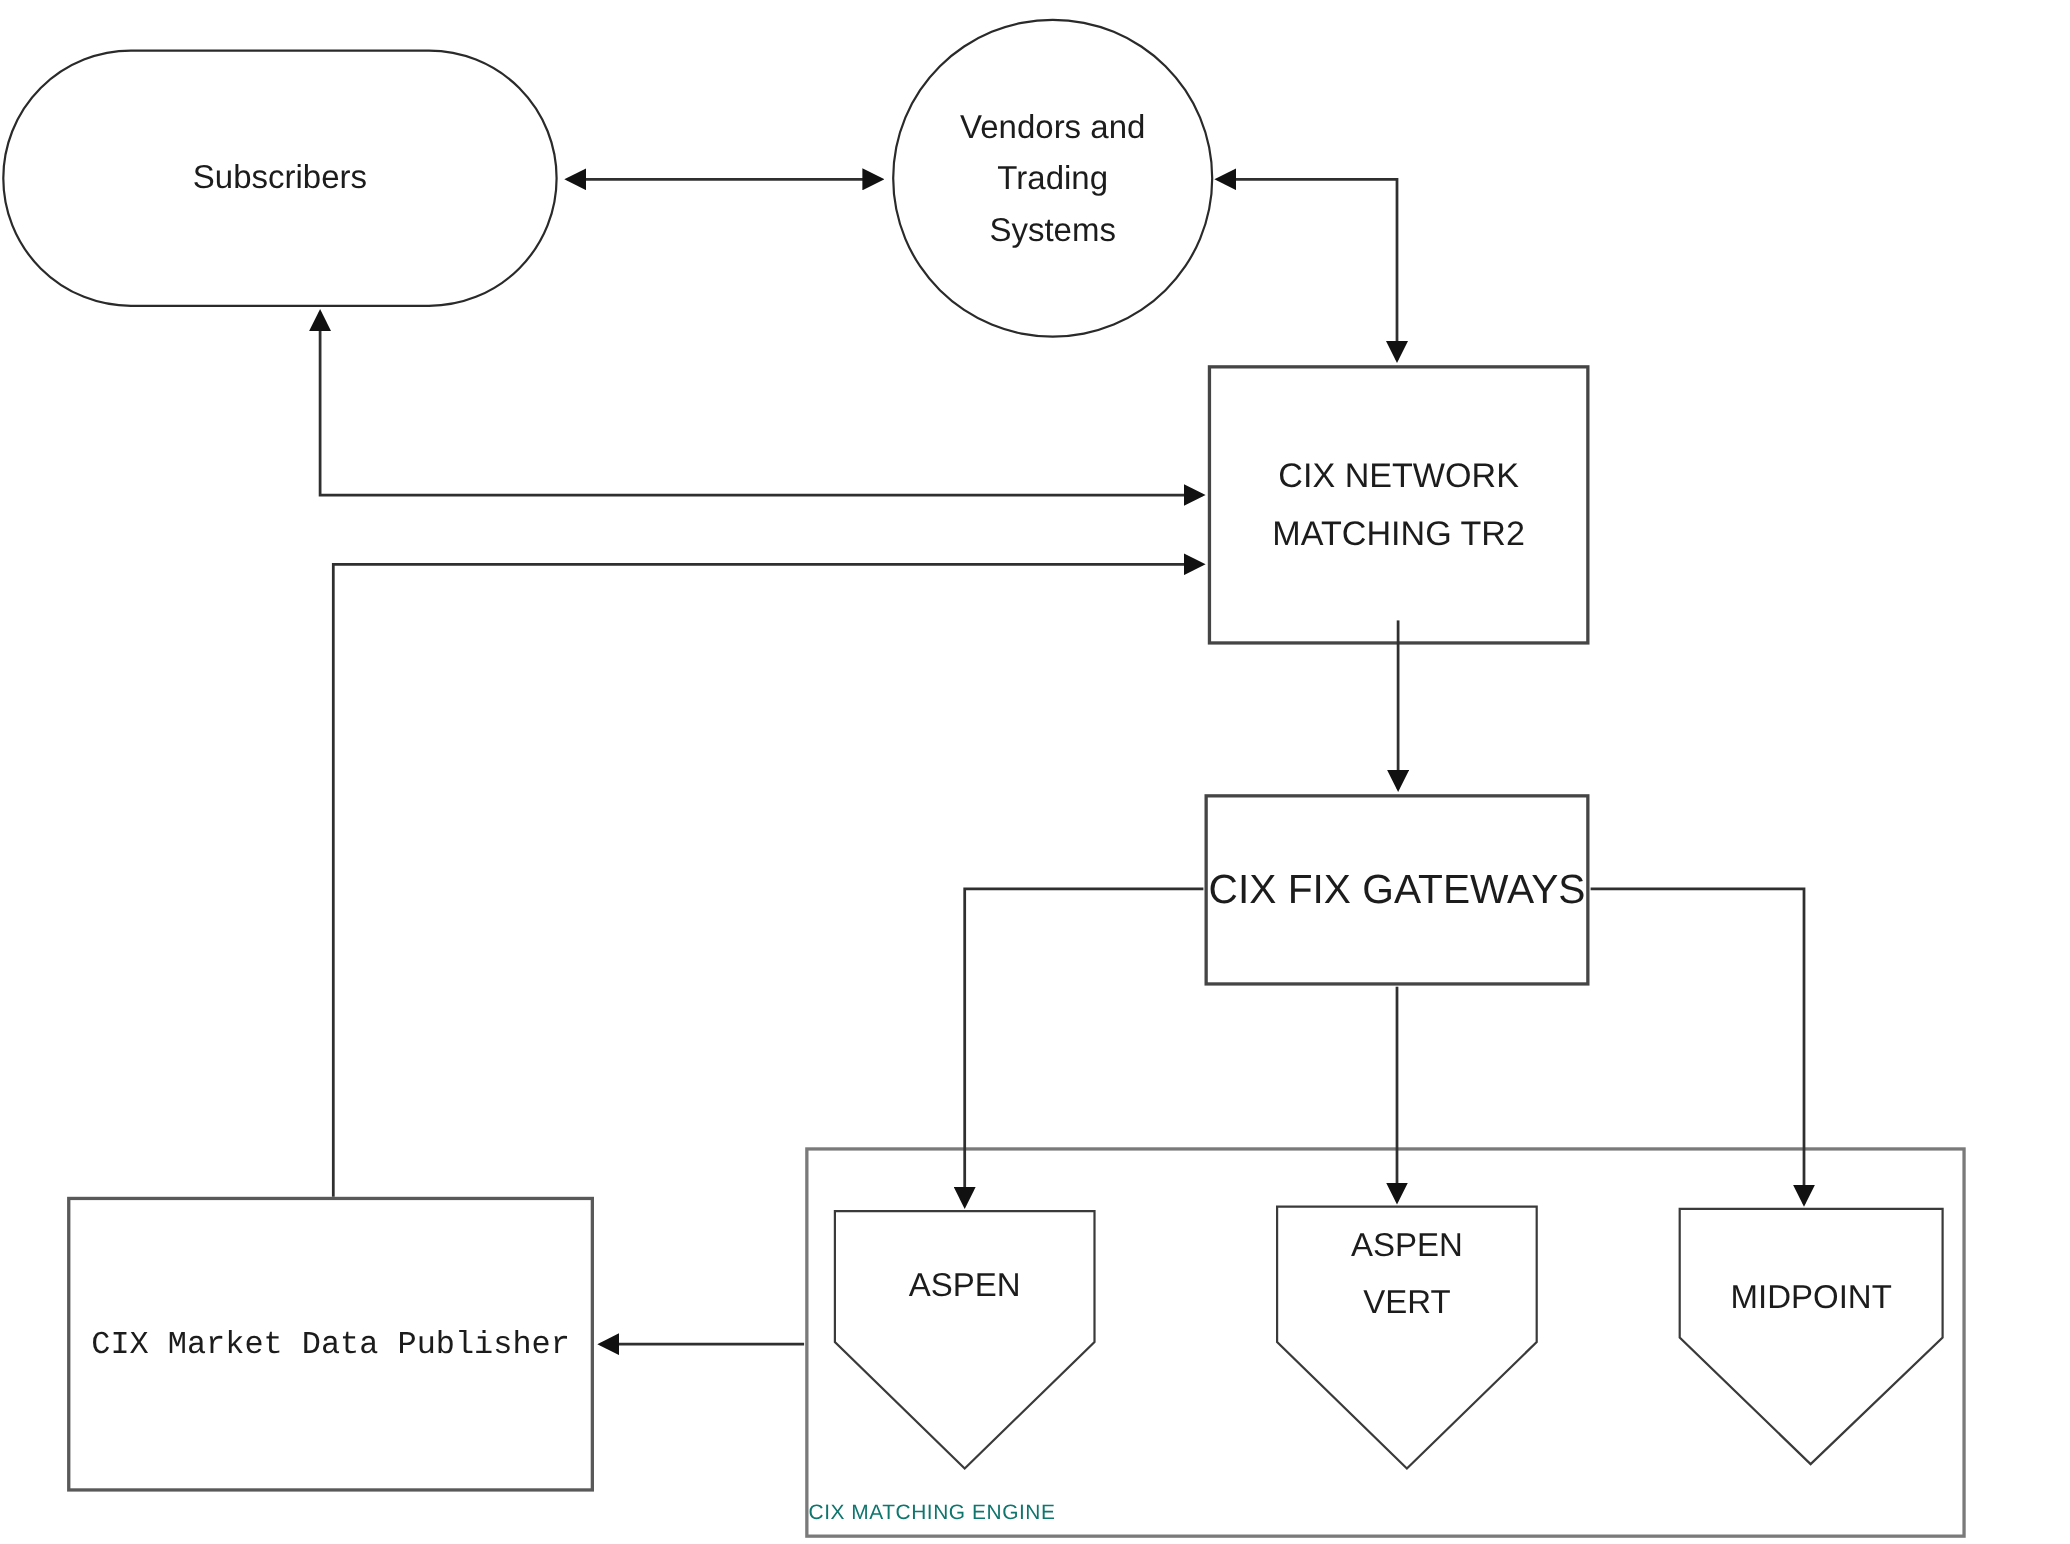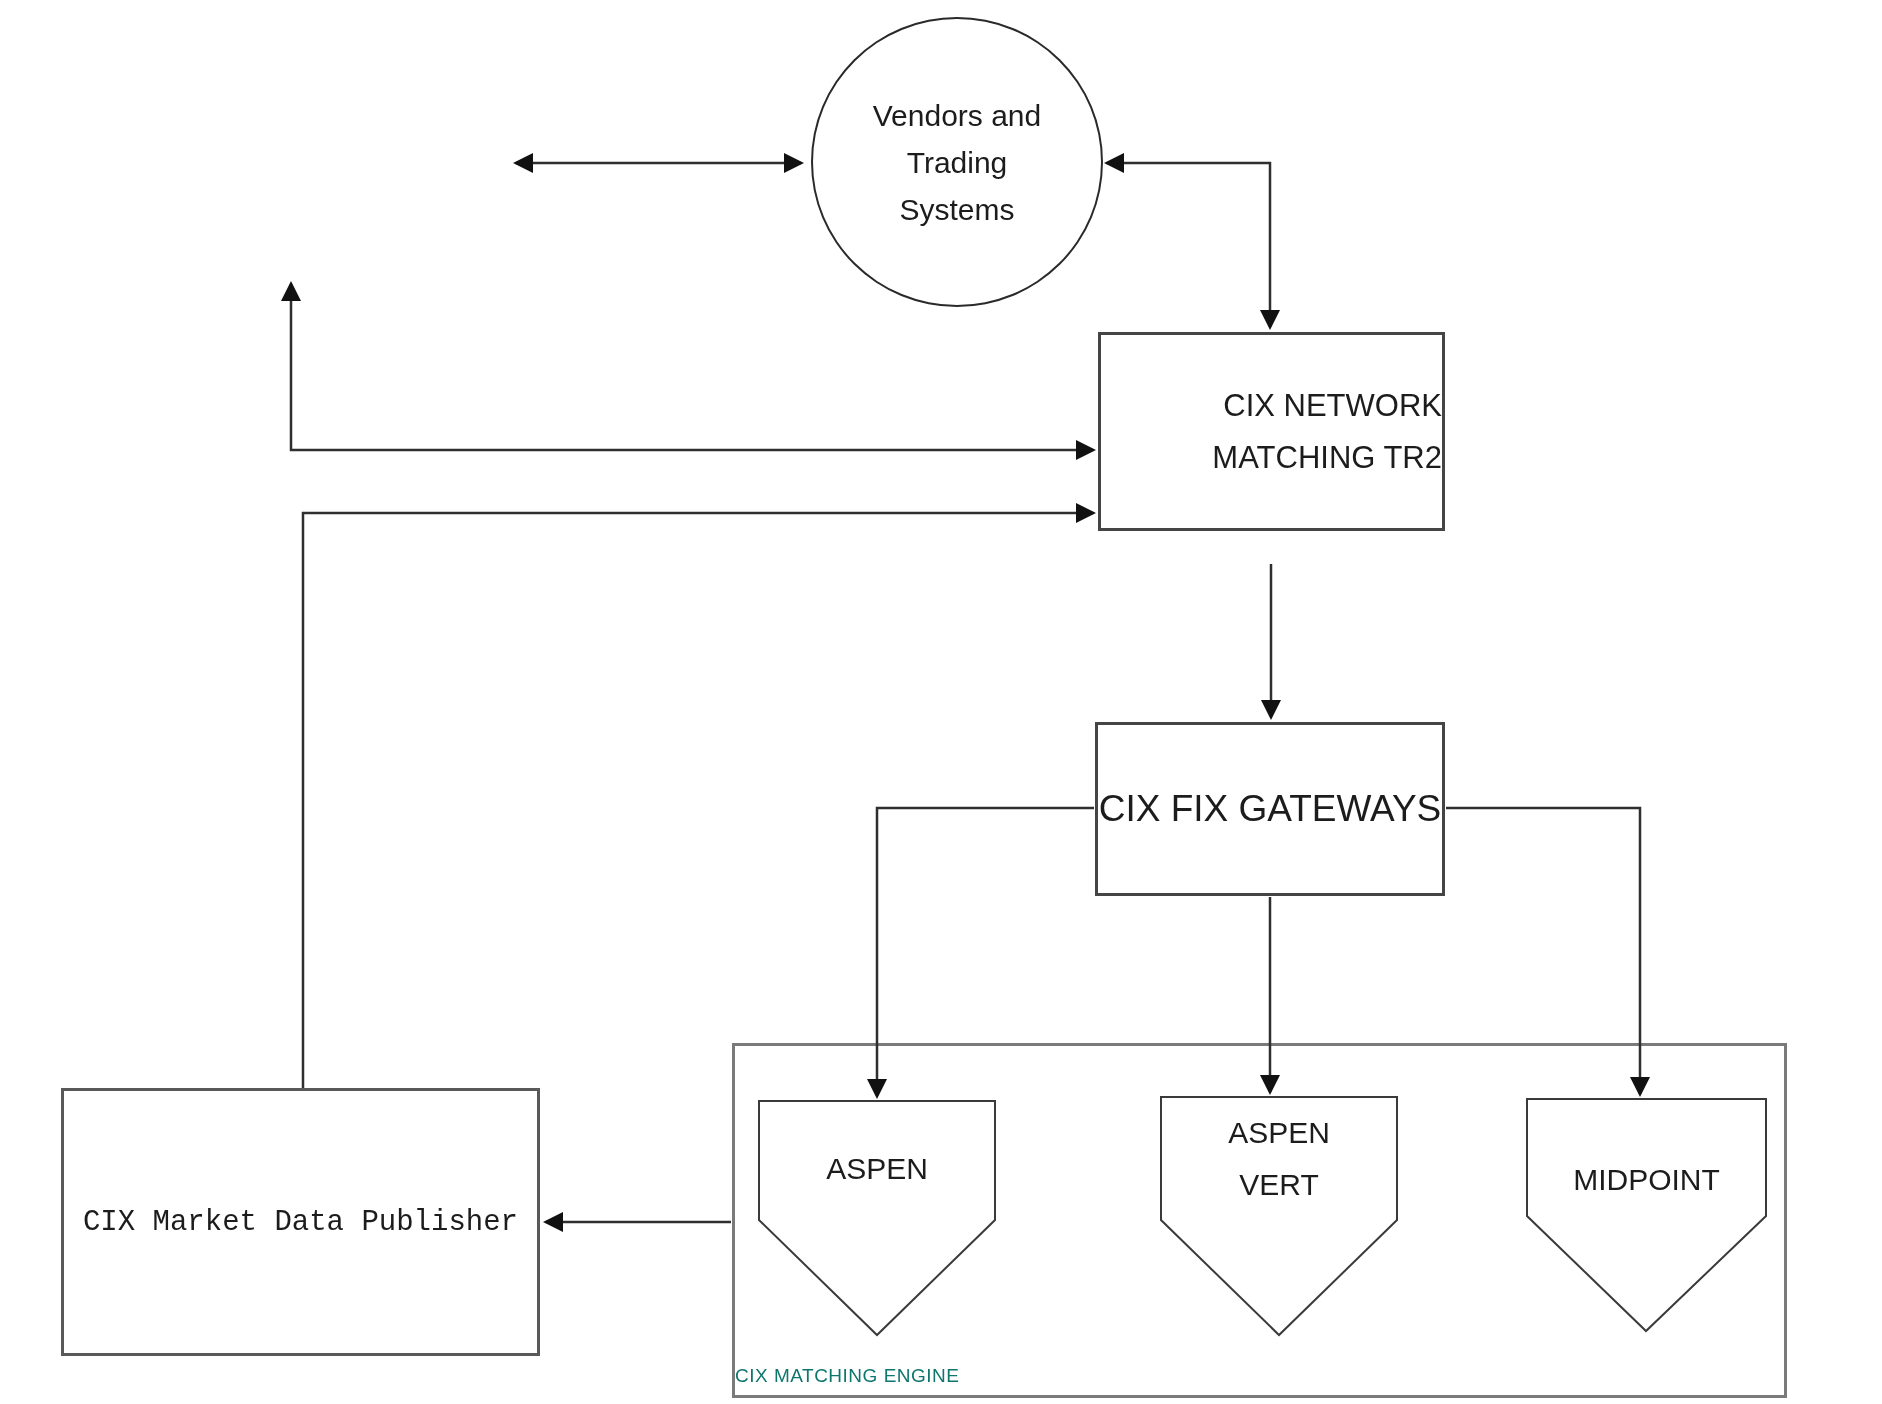--- a/index.html
+++ b/index.html
@@ -73,28 +73,31 @@
 </style>
 </head>
 <body>
 
 <div id="canvas">
 
   <div class="container-box" style="left:732px;top:1043px;width:1055px;height:355px;">
     <div class="engine-caption">CIX MATCHING ENGINE</div>
   </div>
 
+  <div class="shape stadium" style="left:2px;top:45px;width:505px;height:234px;">
+    <span>Subscribers</span>
+  </div>
 
   <div class="shape circle" style="left:811px;top:17px;width:292px;height:290px;">
     <span>Vendors and</span>
     <span>Trading</span>
     <span>Systems</span>
   </div>
 
-  <div class="shape rectbox network" style="left:1098px;top:332px;width:347px;height:199px;align-items:flex-end;">
+  <div class="shape rectbox network" style="left:1098px;top:332px;width:347px;height:254px;">
     <span>CIX NETWORK</span>
     <span>MATCHING TR2</span>
   </div>
 
   <div class="shape rectbox" style="left:1095px;top:722px;width:350px;height:174px;">
     <span>CIX FIX GATEWAYS</span>
   </div>
 
   <div class="shape rectbox publisher" style="left:61px;top:1088px;width:479px;height:268px;">
     <span>CIX Market Data Publisher</span>

